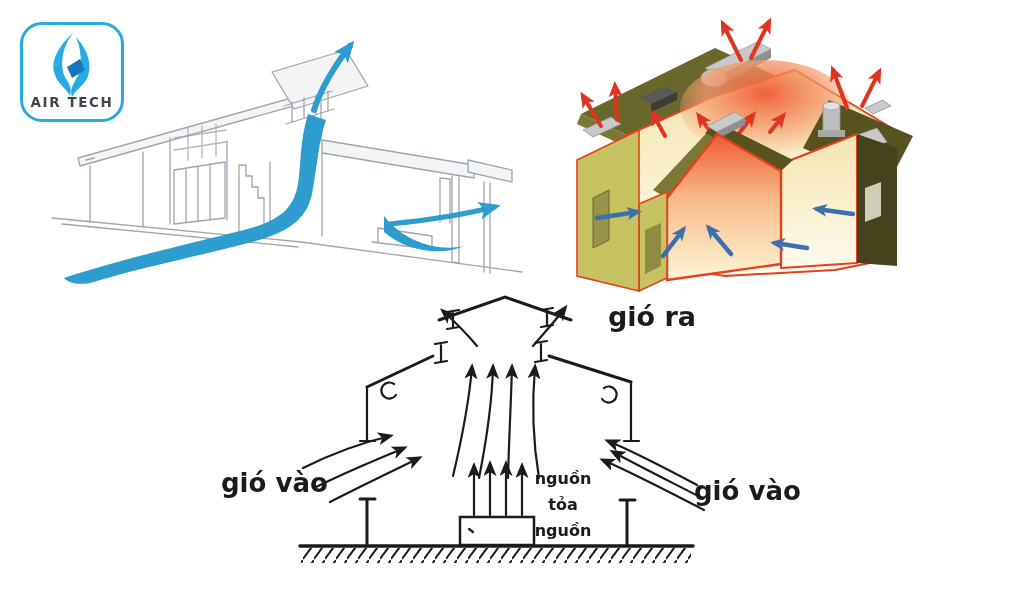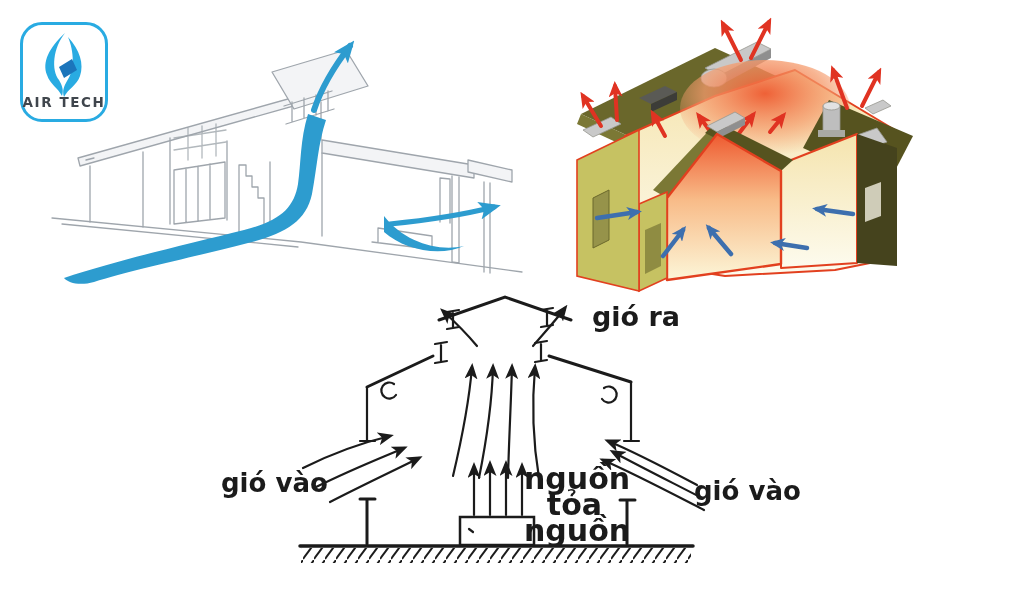--- a/index.html
+++ b/index.html
@@ -1,21 +1,21 @@
 <!DOCTYPE html>
 <html style="--logo-blue: #29abe2; --logo-blue-dark: #1b75bb; --logo-text: #40464d; --flow-blue: #2d9ccf; --sketch-gray: #9aa1a8; --ink: #1b1b1b; --hot-red: #e03322; --cool-blue: #3d6fae; --roof-olive: #6a672b; --roof-olive-dark: #56531f; --roof-olive-light: #7b7835; --wall-yellow: #c6c262; --wall-dark: #45431d; --interior-cream: #fbf5cb; --glow-orange: #f07040; --cut-red: #e2401f; --vent-gray: #c9c9c9;"><head>
 <meta charset="utf-8">
 <style>
   html,body{margin:0;padding:0;background:#fff;}
   #stage{position:relative;width:1024px;height:600px;background:#fff;overflow:hidden;
          font-family:"DejaVu Sans","Liberation Sans",sans-serif;}
   .abs{position:absolute;}
 
   
-  #logo{left:20px;top:22px;width:88px;height:100px;border:3px solid var(--logo-blue,#29abe2);
+  #logo{left:20px;top:22px;width:104px;height:100px;border:3px solid var(--logo-blue,#29abe2);
         border-radius:22px;background:#fff;display:flex;flex-direction:column;
         align-items:center;justify-content:flex-end;padding-bottom:9px;box-sizing:border-box;}
   #logo .flame{position:absolute;top:8px;left:50%;transform:translateX(-50%);}
   #brand{font-size:13.5px;font-weight:700;letter-spacing:1.6px;color:var(--logo-text,#40464d);
          white-space:nowrap;}
 
   
   .sketch{stroke:var(--sketch-gray,#9aa1a8);fill:none;stroke-width:1.3;stroke-linecap:round;stroke-linejoin:round;}
   .sketchfill{fill:#f3f4f6;stroke:var(--sketch-gray,#9aa1a8);stroke-width:1.3;}
   .flowfill{fill:var(--flow-blue,#2d9ccf);}
@@ -31,24 +31,24 @@
   .hot{stroke:var(--hot-red,#e03322);fill:none;stroke-width:4;stroke-linecap:round;}
   .hotfill{fill:var(--hot-red,#e03322);}
   .cool{stroke:var(--cool-blue,#3d6fae);fill:none;stroke-width:4.5;stroke-linecap:round;}
   .coolfill{fill:var(--cool-blue,#3d6fae);}
   .ink{stroke:var(--ink,#1b1b1b);fill:none;stroke-width:2.2;stroke-linecap:round;stroke-linejoin:round;}
   .ink3{stroke:var(--ink,#1b1b1b);fill:none;stroke-width:3;stroke-linecap:round;}
   .inkfill{fill:var(--ink,#1b1b1b);}
 
   
   .diagram-label{color:var(--ink,#1b1b1b);font-weight:700;white-space:nowrap;}
-  #lbl-gio-ra{left:592px;top:301px;font-size:27px;}
+  #lbl-gio-ra{left:608px;top:301px;font-size:27px;}
   #lbl-gio-vao-left{left:221px;top:468px;font-size:26px;}
   #lbl-gio-vao-right{left:694px;top:476px;font-size:26px;}
-  #lbl-heat{left:524px;top:466px;width:78px;text-align:right;font-size:30px;line-height:26px;}
+  #lbl-heat{left:524px;top:466px;width:78px;text-align:center;font-size:16px;line-height:26px;}
 </style>
 </head>
 <body>
 
 <div id="stage">
 
   <div id="logo" class="abs">
     <svg class="flame" width="52" height="66" viewBox="0 0 52 66">
       <path fill="#29abe2" d="M27,0 C11,15 4,29 9,42 c3,9 11,13 15,21 c2,-6 0,-11 -3,-16 C13,37 15,15 27,0 Z"></path>
       <path fill="#29abe2" d="M30,4 c12,13 16,27 12,39 c-3,9 -12,13 -16,21 c-2,-6 0,-11 3,-16 C37,37 36,18 30,4 Z"></path>

